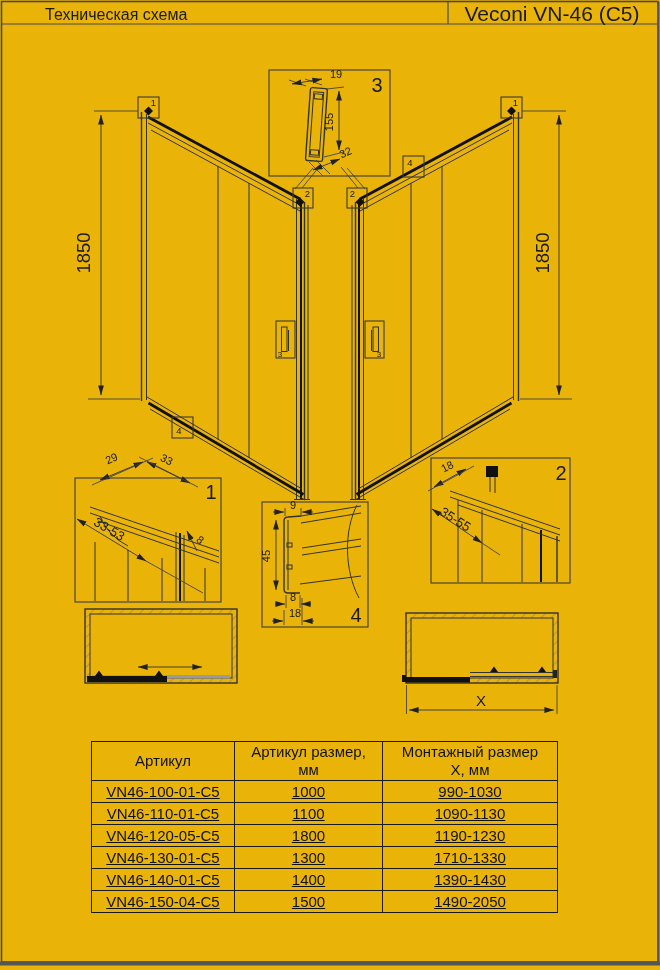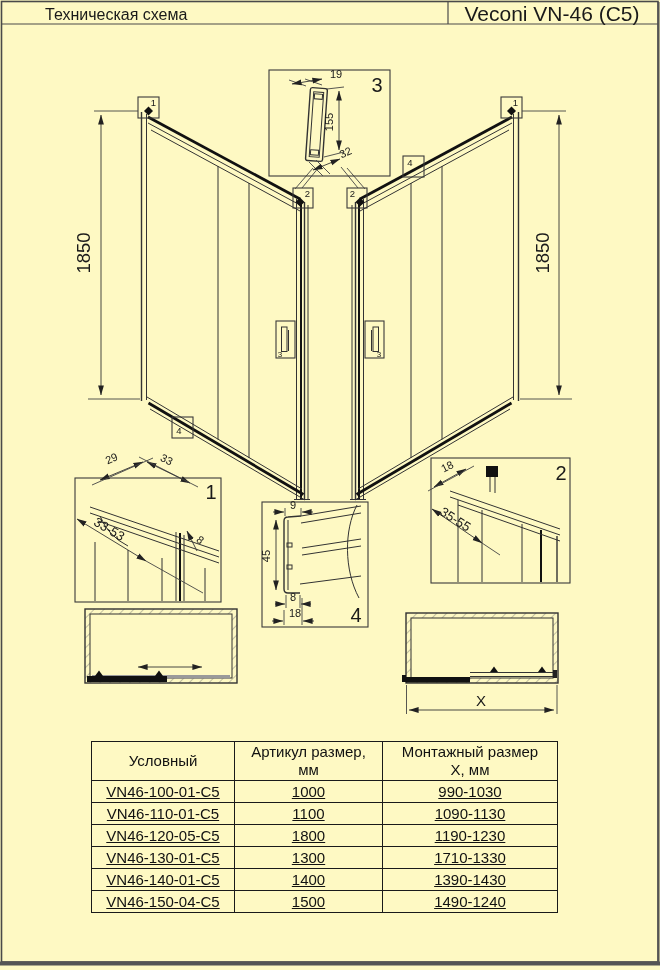--- a/index.html
+++ b/index.html
@@ -1,16 +1,16 @@
 <!DOCTYPE html>
 <html><head>
 <meta charset="utf-8">
 <style>
   html,body{margin:0;padding:0;background:#fff;}
-  .page{position:relative;width:660px;height:970px;background:#fef9c3;overflow:hidden;
+  .page{position:relative;width:660px;height:970px;background:#eab308;overflow:hidden;
         font-family:"Liberation Sans",sans-serif;}
   svg{position:absolute;left:0;top:0;}
   svg text{font-family:"Liberation Sans",sans-serif;fill:#1a1a1a;}
 
   .ln{stroke:#333;stroke-width:1;fill:none;}
   .ln2{stroke:#333;stroke-width:1.4;fill:none;}
   .thk{stroke:#111;stroke-width:2.8;fill:none;}
   .thk2{stroke:#111;stroke-width:2;fill:none;}
   .box{fill:none;stroke:#3a3a3a;stroke-width:1.1;}
   .dim{stroke:#333;stroke-width:0.9;fill:none;marker-start:url(#arw);marker-end:url(#arw);}
@@ -268,21 +268,21 @@
 </svg>
 
 <table class="size-table">
   <colgroup>
         <col style="width:143px">
         <col style="width:148px">
         <col style="width:175px">
       </colgroup>
   <tbody>
         <tr>
-    <th>Условный</th>
+    <th>Артикул</th>
     <th>
       <div>Артикул размер,</div>
       <div>мм</div>
     </th>
     <th>
       <div>Монтажный размер</div>
       <div>Х, мм</div>
     </th>
   </tr>
   <tr>
@@ -306,18 +306,18 @@
     <td>1710-1330</td>
   </tr>
   <tr>
     <td>VN46-140-01-C5</td>
     <td>1400</td>
     <td>1390-1430</td>
   </tr>
   <tr>
     <td>VN46-150-04-C5</td>
     <td>1500</td>
-    <td>1490-1240</td>
+    <td>1490-2050</td>
   </tr>
 </tbody>
     </table>
 
 </div>
 
 </body></html>

